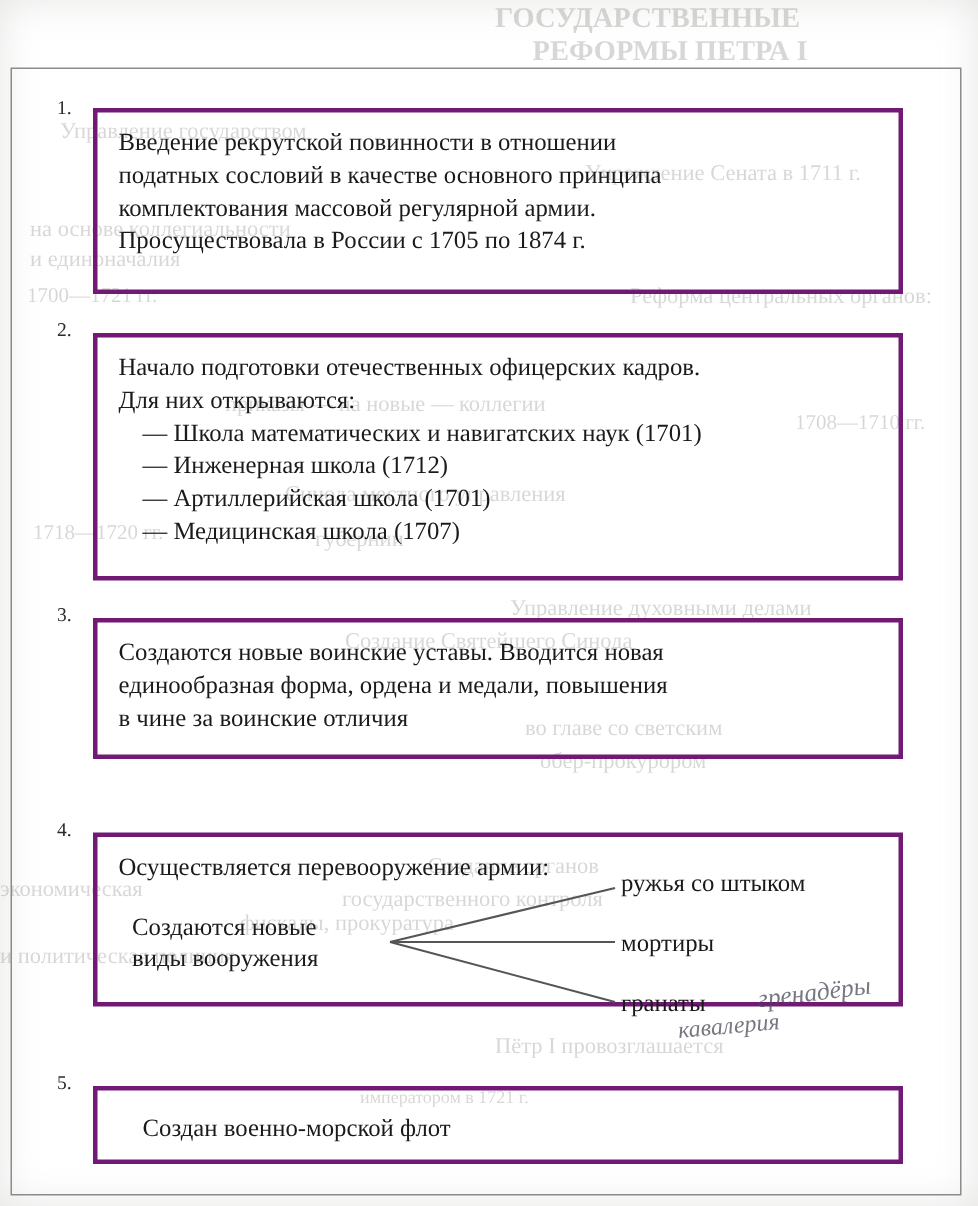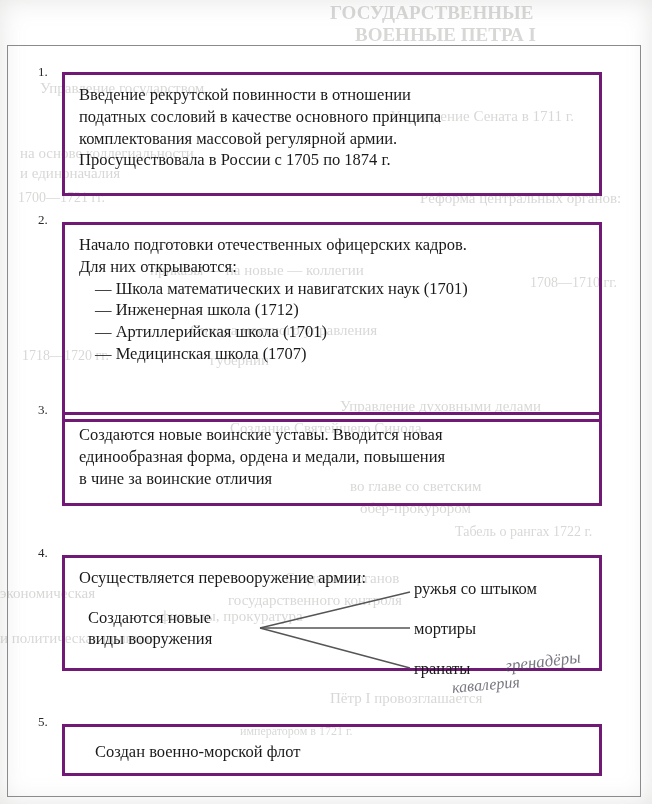--- a/index.html
+++ b/index.html
@@ -111,37 +111,36 @@
     pointer-events: none;
     box-shadow: inset 0 0 26px rgba(140,138,130,0.22);
     z-index: 5;
   }
 </style>
 </head>
 <body>
 
 <div class="ghost-layer">
   <div class="ghost rt" style="left:330px;top:2px;font-size:19px;font-weight:bold;">ГОСУДАРСТВЕННЫЕ</div>
-  <div class="ghost rt" style="left:355px;top:24px;font-size:19px;font-weight:bold;">ВОЕННЫЕ ПЕТРА I</div>
+  <div class="ghost rt" style="left:355px;top:24px;font-size:19px;font-weight:bold;">РЕФОРМЫ ПЕТРА I</div>
   <div class="ghost rt" style="left:40px;top:80px;font-size:15px;">Управление государством</div>
   <div class="ghost rt" style="left:390px;top:108px;font-size:15px;">Учреждение Сената в 1711 г.</div>
   <div class="ghost rt" style="left:20px;top:145px;font-size:15px;">на основе коллегиальности</div>
   <div class="ghost rt" style="left:20px;top:165px;font-size:15px;">и единоначалия</div>
   <div class="ghost rt" style="left:18px;top:190px;font-size:14px;">1700—1721 гг.</div>
   <div class="ghost rt" style="left:420px;top:190px;font-size:15px;">Реформа центральных органов:</div>
   <div class="ghost rt" style="left:150px;top:262px;font-size:15px;">приказы — на новые — коллегии</div>
   <div class="ghost rt" style="left:530px;top:275px;font-size:14px;">1708—1710 гг.</div>
   <div class="ghost rt" style="left:190px;top:322px;font-size:15px;">Синода местного управления</div>
   <div class="ghost rt" style="left:22px;top:348px;font-size:14px;">1718—1720 гг.</div>
   <div class="ghost rt" style="left:210px;top:352px;font-size:15px;">губернии</div>
   <div class="ghost rt" style="left:340px;top:398px;font-size:15px;">Управление духовными делами</div>
   <div class="ghost rt" style="left:230px;top:420px;font-size:15px;">Создание Святейшего Синода</div>
   <div class="ghost rt" style="left:350px;top:478px;font-size:15px;">во главе со светским</div>
   <div class="ghost rt" style="left:360px;top:500px;font-size:15px;">обер-прокурором</div>
-  <div class="ghost rt" style="left:455px;top:524px;font-size:14px;">Табель о рангах 1722 г.</div>
   <div class="ghost rt" style="left:285px;top:570px;font-size:15px;">Создание органов</div>
   <div class="ghost rt" style="left:228px;top:592px;font-size:15px;">государственного контроля</div>
   <div class="ghost rt" style="left:0px;top:585px;font-size:15px;">экономическая</div>
   <div class="ghost rt" style="left:160px;top:608px;font-size:15px;">фискалы, прокуратура</div>
   <div class="ghost rt" style="left:0px;top:630px;font-size:15px;">и политическая полиция</div>
   <div class="ghost rt" style="left:330px;top:690px;font-size:15px;">Пётр I провозглашается</div>
   <div class="ghost rt" style="left:240px;top:712px;font-size:12px;margin-top:12px;">императором в 1721 г.</div>
 </div>
 
 <div class="page">
@@ -151,21 +150,21 @@
 
   <div class="num" style="left:38px;top:64px;">1.</div>
   <div class="box" style="left:62px;top:72px;width:540px;height:124px;">
     <p>Введение рекрутской повинности в отношении</p>
     <p>податных сословий в качестве основного принципа</p>
     <p>комплектования массовой регулярной армии.</p>
     <p>Просуществовала в России с 1705 по 1874 г.</p>
   </div>
 
   <div class="num" style="left:38px;top:212px;">2.</div>
-  <div class="box" style="left:62px;top:222px;width:540px;height:200px;">
+  <div class="box" style="left:62px;top:222px;width:540px;height:165px;">
     <p>Начало подготовки отечественных офицерских кадров.</p>
     <p>Для них открываются:</p>
     <p class="list-item" style="padding-left:16px;">— Школа математических и навигатских наук (1701)</p>
     <p class="list-item" style="padding-left:16px;">— Инженерная школа (1712)</p>
     <p class="list-item" style="padding-left:16px;">— Артиллерийская школа (1701)</p>
     <p class="list-item" style="padding-left:16px;">— Медицинская школа (1707)</p>
   </div>
 
   <div class="num" style="left:38px;top:402px;">3.</div>
   <div class="box" style="left:62px;top:412px;width:540px;height:94px;">

